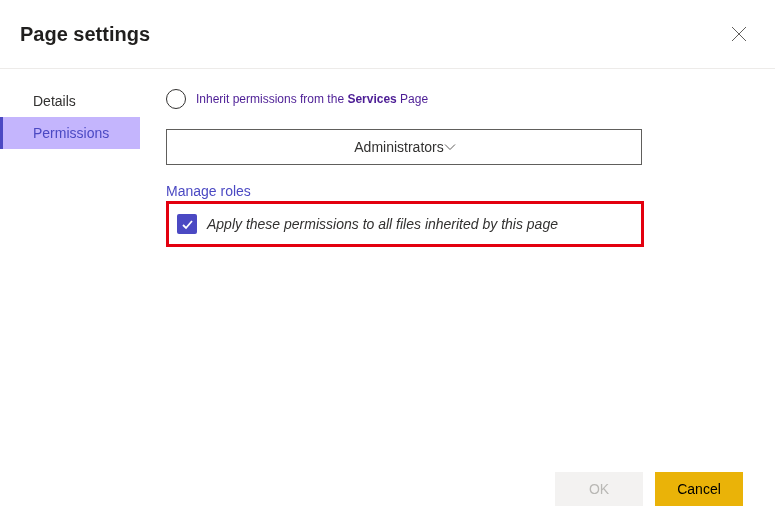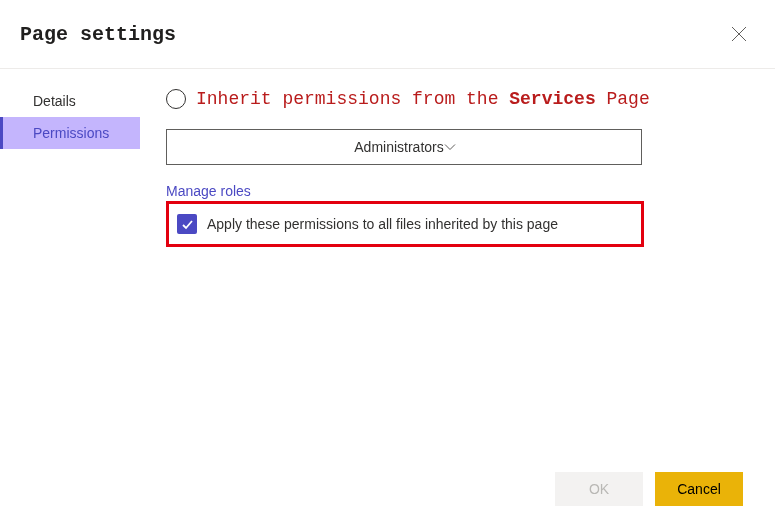--- a/index.html
+++ b/index.html
@@ -17,21 +17,20 @@
       display: flex;
       align-items: center;
       justify-content: space-between;
       padding: 18px 20px 18px 20px;
       border-bottom: 1px solid #edebe9;
     }
     .header-title {
       font-size: 20px;
       font-weight: 600;
       color: #201f1e;
-      font-family: Liberation Mono, monospace;
     }
     .close-btn {
       width: 32px;
       height: 32px;
       display: flex;
       align-items: center;
       justify-content: center;
       cursor: pointer;
       background: transparent;
       border: none;
@@ -80,21 +79,21 @@
     }
     .radio-outer.selected {
       border: 1px solid #4b49c3;
     }
     .radio-inner {
       width: 10px;
       height: 10px;
       border-radius: 50%;
       background: #4b49c3;
     }
-    .radio-label { font-size: 18px; color: #b91c1c; font-family: Liberation Mono, monospace; }
+    .radio-label { font-size: 12px; color: #4c1d95; }
     .radio-label b { font-weight: 600; }
     .dropdown {
       width: 476px;
       height: 36px;
       border: 1px solid #605e5c;
       display: flex;
       align-items: center;
       justify-content: center;
       padding: 0 10px 0 12px;
       margin-top: 8px;
@@ -122,21 +121,21 @@
       width: 20px;
       height: 20px;
       background: #4b49c3;
       display: flex;
       align-items: center;
       justify-content: center;
       flex-shrink: 0;
       border-radius: 2px;
     }
     .checkbox svg { width: 13px; height: 13px; }
-    .checkbox-label { font-size: 14px; color: #323130; }
+    .checkbox-label { font-size: 14px; color: #323130; font-style: italic; }
     .footer {
       position: absolute;
       bottom: 0;
       left: 0;
       right: 0;
       height: 62px;
       display: flex;
       align-items: center;
       justify-content: flex-end;
       padding: 0 32px;

